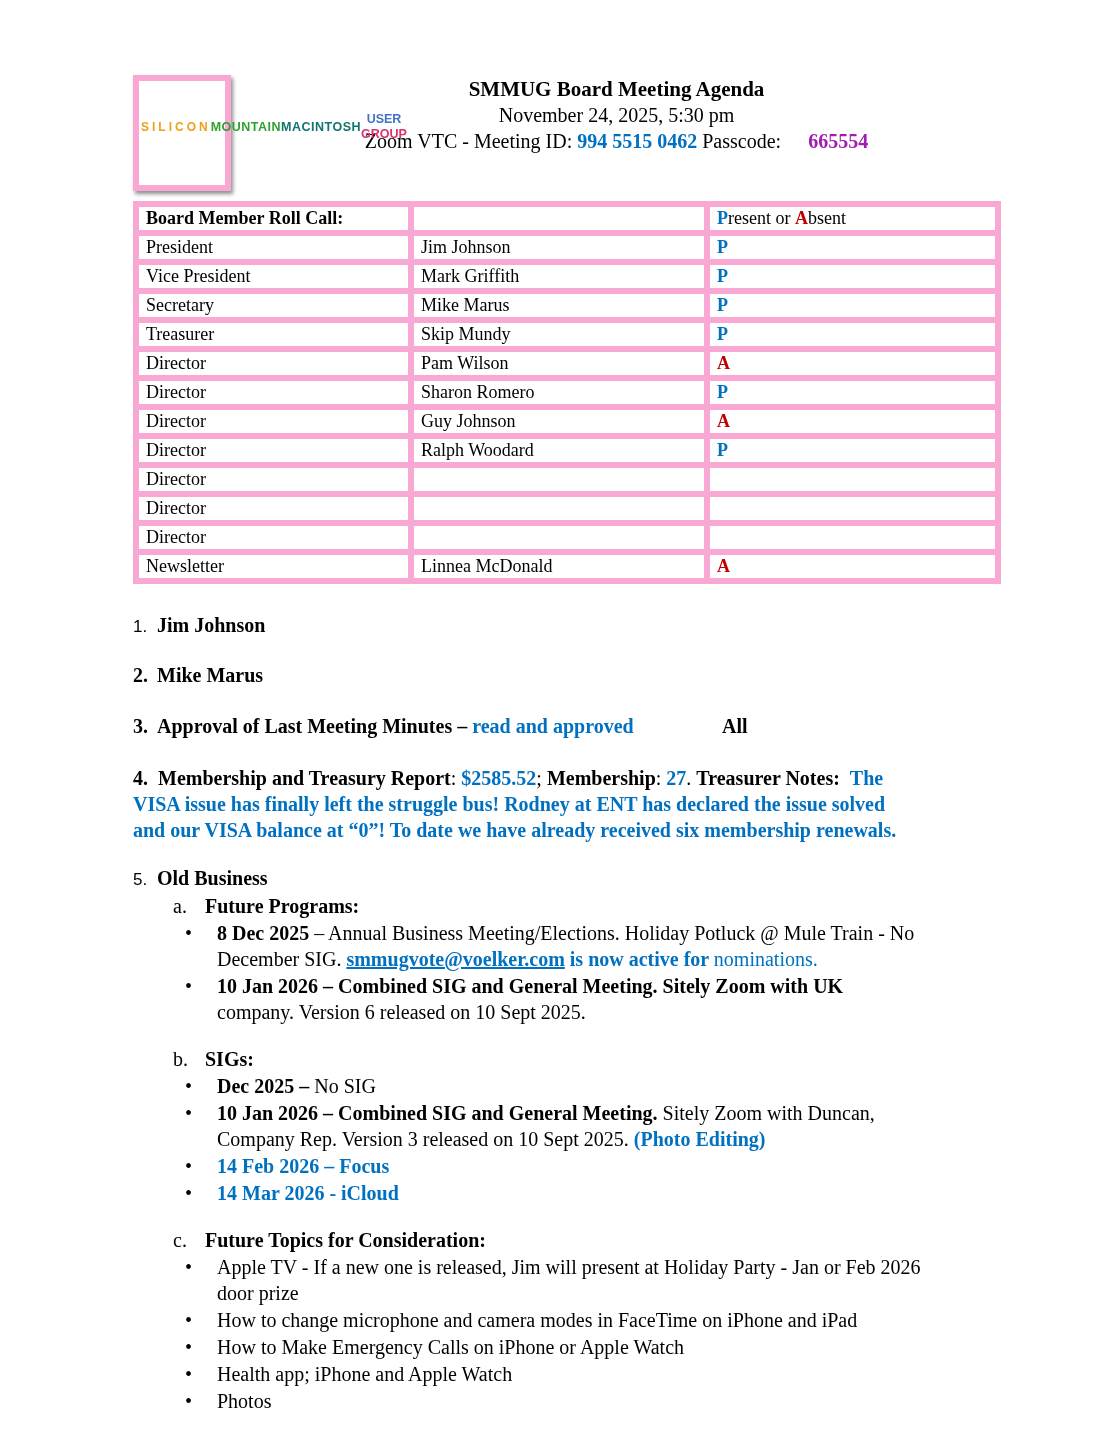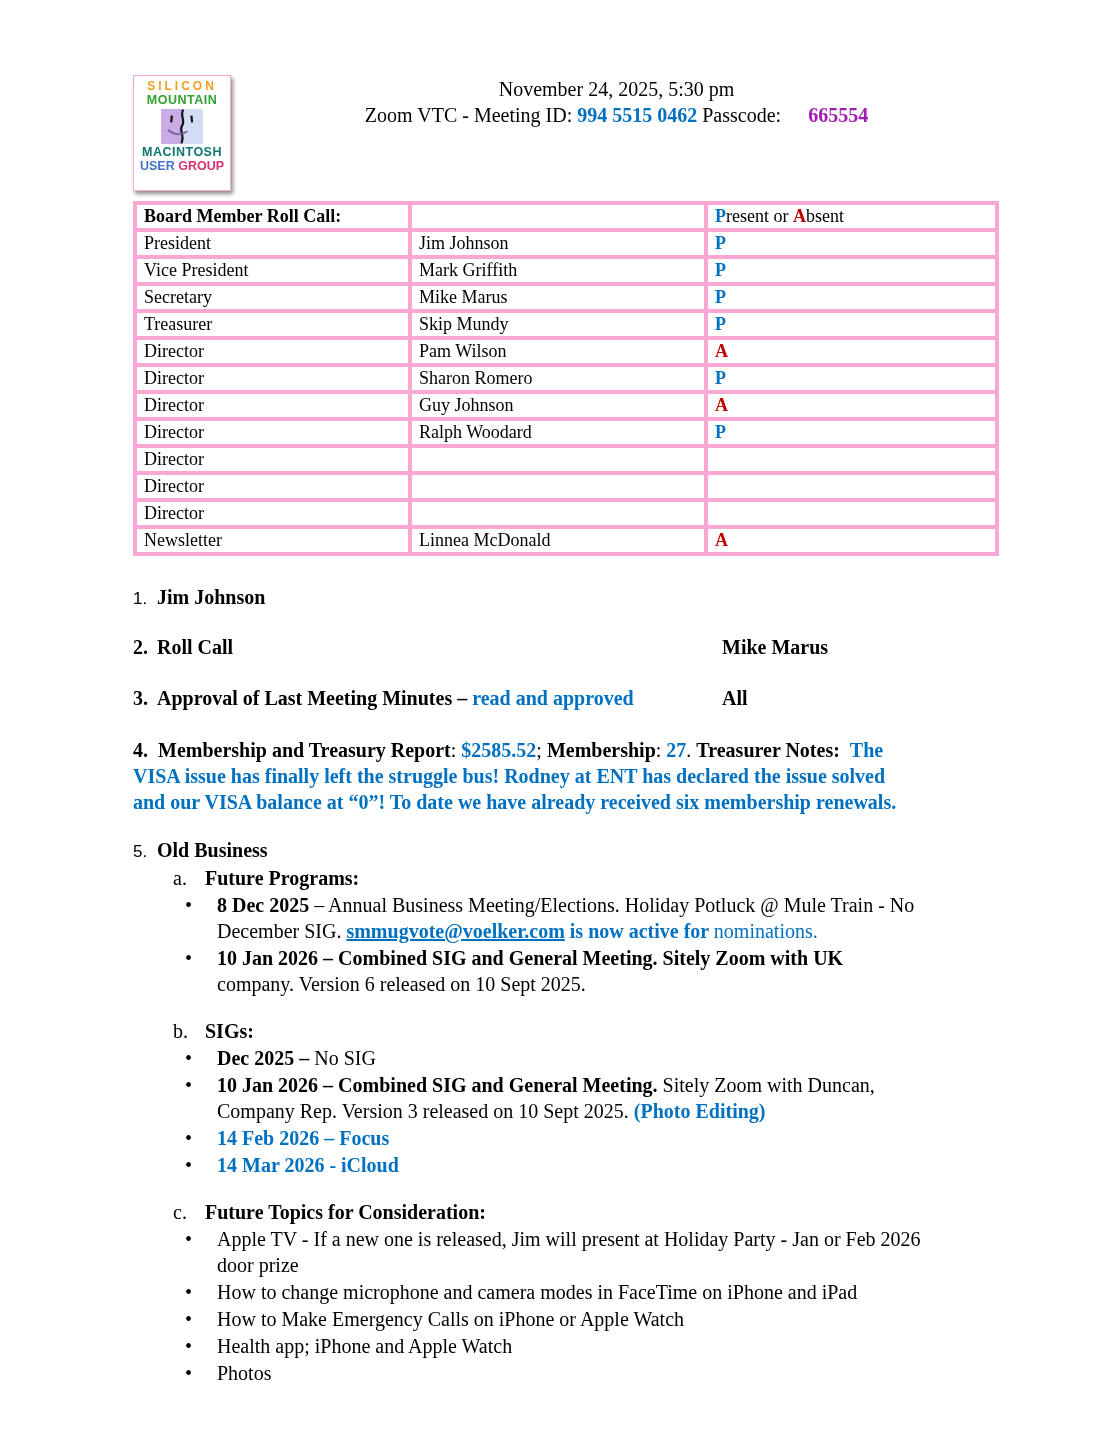--- a/index.html
+++ b/index.html
@@ -3,37 +3,37 @@
 <meta charset="utf-8">
 <style>
   html,body { margin:0; padding:0; background:#ffffff; }
   .page { position:relative; width:1115px; height:1443px; background:#ffffff; overflow:hidden;
           font-family:"Liberation Serif", serif; color:#000; }
   .content { position:absolute; left:133px; top:75px; width:862px; }
 
   
   .header { position:relative; height:118px; }
   .logo { position:absolute; left:0; top:0; width:98px; height:116px; background:#fff;
-          border:1px solid #f9a8d4; box-shadow:2px 3px 4px rgba(0,0,0,.45);
-          display:flex; flex-direction:column; align-items:center; justify-content:flex-start;
+          border:6px solid #f9a8d4; box-shadow:2px 3px 4px rgba(0,0,0,.45);
+          display:flex; flex-direction:row; align-items:center; justify-content:flex-start;
           padding:4px 2px 16px 2px; box-sizing:border-box;
           font-family:"Liberation Sans", sans-serif; text-align:center; }
   .logo-word1 { font-weight:bold; font-size:12px; letter-spacing:3px; line-height:13px; }
   .logo-word2 { font-weight:bold; font-size:12.5px; letter-spacing:0.5px; line-height:14px; }
   .logo-face  { width:62px; height:50px; margin:2px 0 2px 0; }
   .logo-word3 { font-weight:bold; font-size:12.5px; letter-spacing:0.5px; line-height:13px; }
   .logo-word4 { font-weight:bold; font-size:12.5px; line-height:15px; }
   .header-text { width:967px; text-align:center; padding-top:1px; }
   .header-title { font-size:21px; font-weight:bold; line-height:26px; }
   .header-date, .header-zoom { font-size:20px; line-height:26px; }
 
   
   .roll-table { border-collapse:collapse; width:862px; margin-top:8px; font-size:18px;
                 border:1px solid #000; border-top:3px solid #000; table-layout:fixed; }
-  .roll-table td { border:4px solid #f9a8d4; padding:0 7px; height:23px; line-height:23px;
+  .roll-table td { border:6px solid #f9a8d4; padding:0 7px; height:23px; line-height:23px;
                    vertical-align:middle; overflow:hidden; }
   .bold { font-weight:bold; }
 
   
   .agenda { font-size:20px; line-height:26px; }
   .runs { white-space:pre-wrap; }
   .agenda-row { display:flex; }
   .num { flex:0 0 24px; font-weight:bold; }
   .num.sans { font-family:"Liberation Sans", sans-serif; font-weight:normal; font-size:17px; padding-top:2px; }
   .body-col { flex:0 0 565px; }
@@ -70,20 +70,21 @@
           <line x1="46" y1="10" x2="47" y2="20" stroke="#111" stroke-width="3.2"></line>
           <path d="M11,31 Q26,43 40,33" stroke="#8064A2" stroke-width="3" fill="none"></path>
         </svg>
         <div class="logo-word3" style="color: #0f766e;">MACINTOSH</div>
         <div class="logo-word4">
           <span class="logo-user" style="color: rgb(68, 114, 196);">USER</span>
           <span class="logo-group" style="color: rgb(216, 51, 110);">GROUP</span>
         </div>
       </div>
       <div class="header-text">
+        <div class="header-title">SMMUG Board Meeting Agenda</div>
         <div class="header-date">November 24, 2025, 5:30 pm</div>
         <div class="header-zoom runs"><span>Zoom VTC - Meeting ID: </span><span style="font-weight: bold; color: rgb(0, 112, 192);">994 5515 0462</span><span> Passcode: </span><span style="font-weight: bold; color: #a21caf; margin-left: 22px;">665554</span></div>
       </div>
     </div>
 
     <table class="roll-table">
       <colgroup>
         <col style="width:275px">
           <col style="width:296px">
           <col style="width:291px">
@@ -159,21 +160,20 @@
 
     <div class="agenda">
 
       <div class="agenda-row" id="item1">
         <span class="num sans">1.</span>
         <span class="right-col">Jim Johnson</span>
       </div>
 
       <div class="agenda-row" id="item2">
         <span class="num">2.</span>
-        <div class="body-col runs"><span style="font-weight: bold;">Roll Call</span></div>
         <span class="right-col">Mike Marus</span>
       </div>
 
       <div class="agenda-row" id="item3">
         <span class="num">3.</span>
         <div class="body-col runs"><span style="font-weight: bold;">Approval of Last Meeting Minutes – </span><span style="font-weight: bold; color: rgb(0, 112, 192);">read and approved</span></div>
         <span class="right-col">All</span>
       </div>
 
       <div class="para runs" id="item4"><span style="font-weight: bold;">4.</span><span>  </span><span style="font-weight: bold;">Membership and Treasury Report</span><span>: </span><span style="font-weight: bold; color: rgb(0, 112, 192);">$2585.52</span><span>; </span><span style="font-weight: bold;">Membership</span><span>: </span><span style="font-weight: bold; color: rgb(0, 112, 192);">27</span><span>. </span><span style="font-weight: bold;">Treasurer Notes:</span><span>  </span><span style="font-weight: bold; color: rgb(0, 112, 192);">The</span><br><span style="font-weight: bold; color: rgb(0, 112, 192);">VISA issue has finally left the struggle bus! Rodney at ENT has declared the issue solved</span><br><span style="font-weight: bold; color: rgb(0, 112, 192);">and our VISA balance at “0”! To date we have already received six membership renewals.</span></div>

